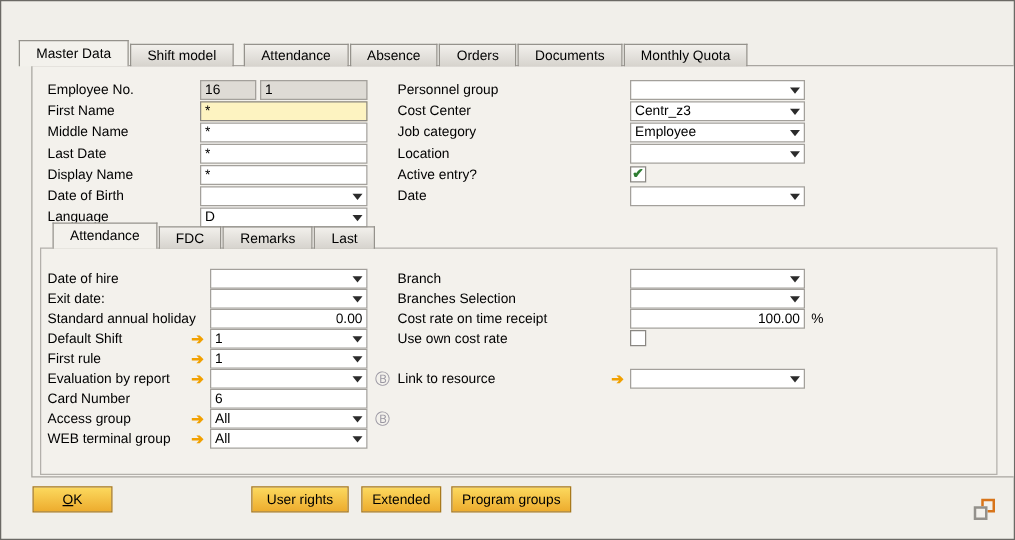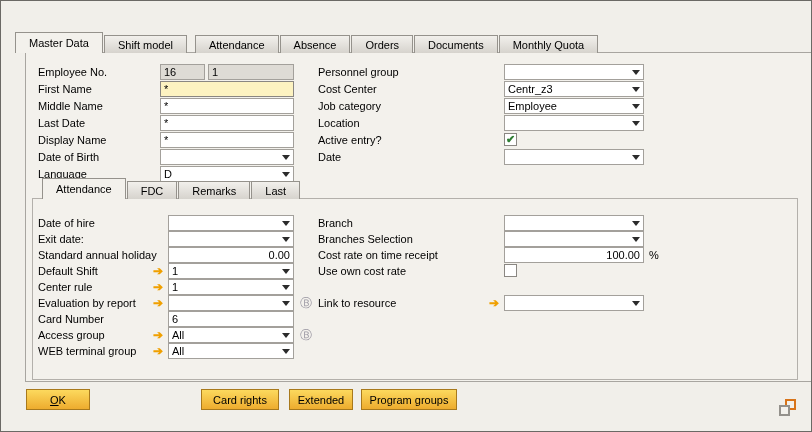--- a/index.html
+++ b/index.html
@@ -208,21 +208,21 @@
       <span class="linkarrow" style="left:127px">➔</span>
       <div class="fld" style="left:142px;width:126px">
           <span>1</span>
           <i class="dd"></i>
         </div>
       <span class="lbl" style="left:292px">Use own cost rate</span>
       <div class="cb" style="left:478px"></div>
     </div>
 
     <div class="row" style="top:226px">
-      <span class="lbl" style="left:12px">Center rule</span>
+      <span class="lbl" style="left:12px">First rule</span>
       <span class="linkarrow" style="left:127px">➔</span>
       <div class="fld" style="left:142px;width:126px">
           <span>1</span>
           <i class="dd"></i>
         </div>
     </div>
 
     <div class="row" style="top:242px">
       <span class="lbl" style="left:12px">Evaluation by report</span>
       <span class="linkarrow" style="left:127px">➔</span>
@@ -264,21 +264,21 @@
           <i class="dd"></i>
         </div>
     </div>
 
   </div>
 
   <div class="btn" style="left:25px;width:64px">
       <span><u>O</u>K</span>
     </div>
   <div class="btn" style="left:200px;width:78px">
-      <span>Card rights</span>
+      <span>User rights</span>
     </div>
   <div class="btn" style="left:288px;width:64px">
       <span>Extended</span>
     </div>
   <div class="btn" style="left:360px;width:96px">
       <span>Program groups</span>
     </div>
 
   <div class="grip">
     <div class="sq1"></div>

